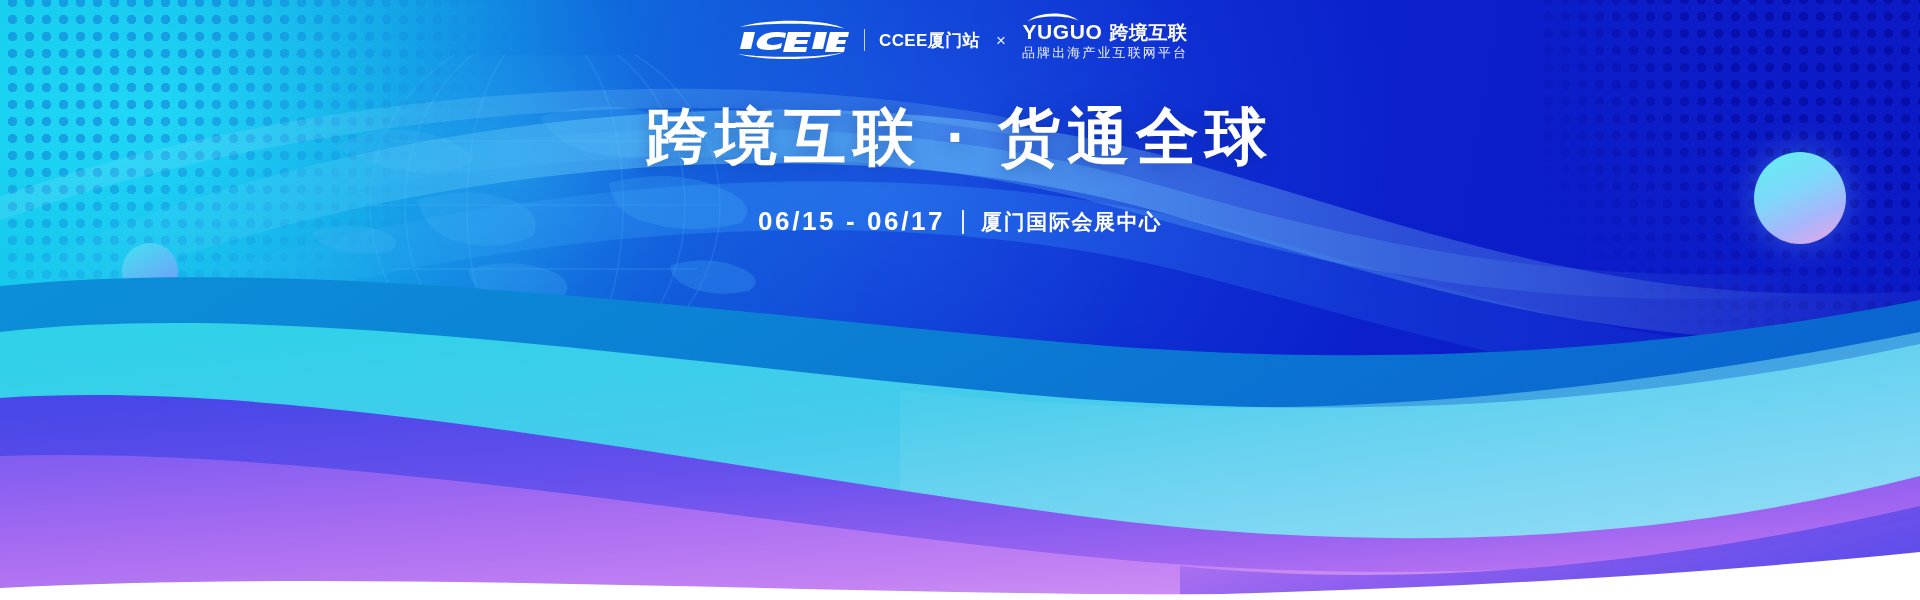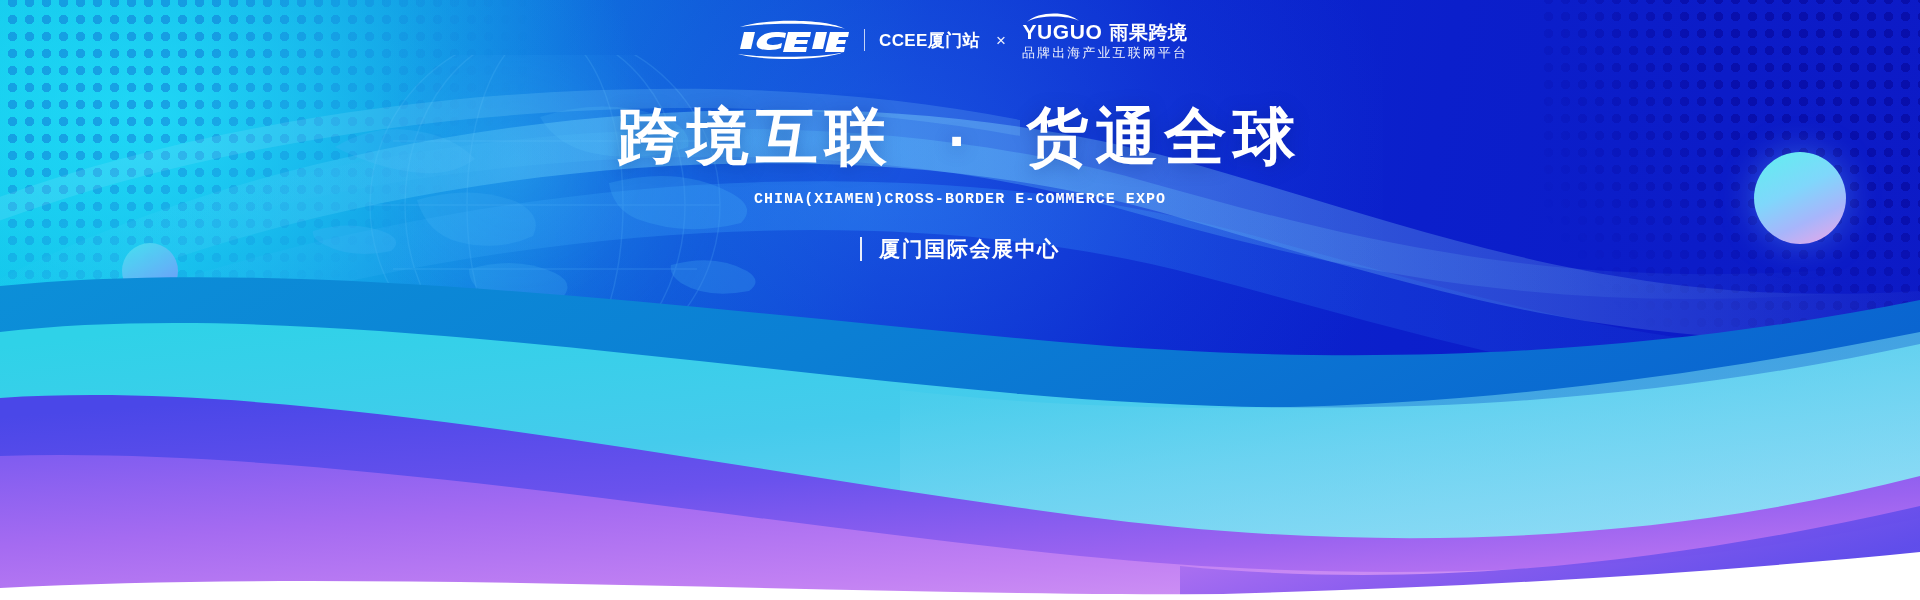--- a/index.html
+++ b/index.html
@@ -142,21 +142,21 @@
   }
   .yuguo-sub{
     color:rgba(255,255,255,.93); font-size:13px; letter-spacing:2.1px;
     margin-top:4px; white-space:nowrap;
   }
 
   
   .content{
     position:absolute; left:0; top:0; width:100%; height:100%;
     z-index:30; text-align:center; color:#fff;
-    display:flex; flex-direction:column; align-items:center;font-family:Liberation Mono, monospace;
+    display:flex; flex-direction:column; align-items:center;
   }
   .headline{
     margin-top:95px;
     font-size:62px; font-weight:bold;
     letter-spacing:7px;
     color:#ffffff;
     text-shadow:0 3px 18px rgba(4,30,120,.35);
     white-space:nowrap;
   }
   .subtitle{
@@ -278,30 +278,30 @@
     <div class="ccee-text">CCEE厦门站</div>
 
     <div class="cross-icon">×</div>
 
     <div class="yuguo-wrap">
       <div class="yuguo-row">
         <svg class="yuguo-arc" width="54" height="13" viewBox="0 0 54 13">
           <path d="M1 12 C 12 1, 42 1, 53 11 C 42 5, 12 5, 1 12 Z" fill="#ffffff"></path>
         </svg>
         <span class="yuguo-en">YUGUO</span>
-        <span class="yuguo-cn">雨果跨境</span>
+        <span class="yuguo-cn">跨境互联</span>
       </div>
       <div class="yuguo-sub">品牌出海产业互联网平台</div>
     </div>
   </div>
 
   <div class="content">
     <div class="headline">跨境互联 · 货通全球</div>
-    <div class="subtitle-en">CHINA(XIAMEN)CROSS-BORDER E-COMMERCE EXPO</div>
     <div class="meta">
+      <span class="meta-date">06/15 - 06/17</span>
       <span class="meta-sep"></span>
       <span class="meta-venue">厦门国际会展中心</span>
     </div>
   </div>
 
   <div class="sphere sphere-mid"></div>
   <div class="sphere sphere-soft"></div>
 
   <div class="waves">
     <svg viewBox="0 0 1920 330" preserveAspectRatio="none">

